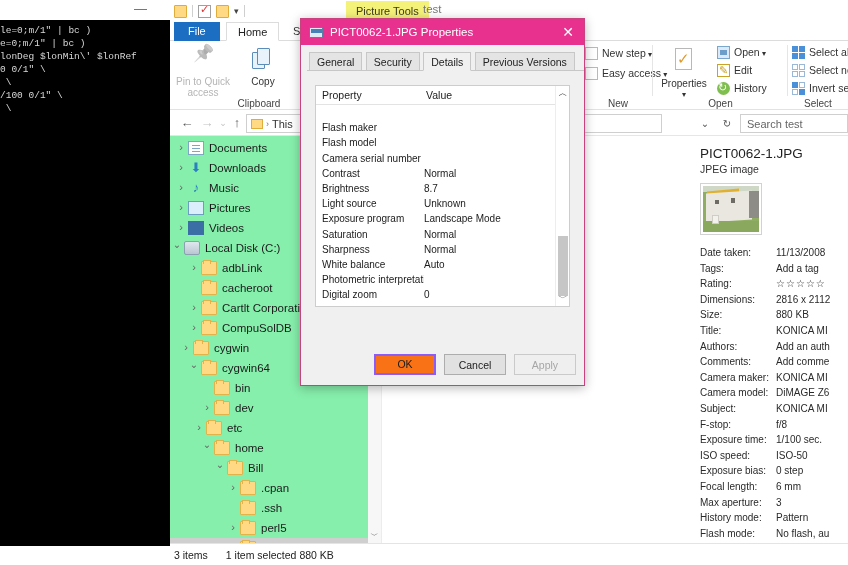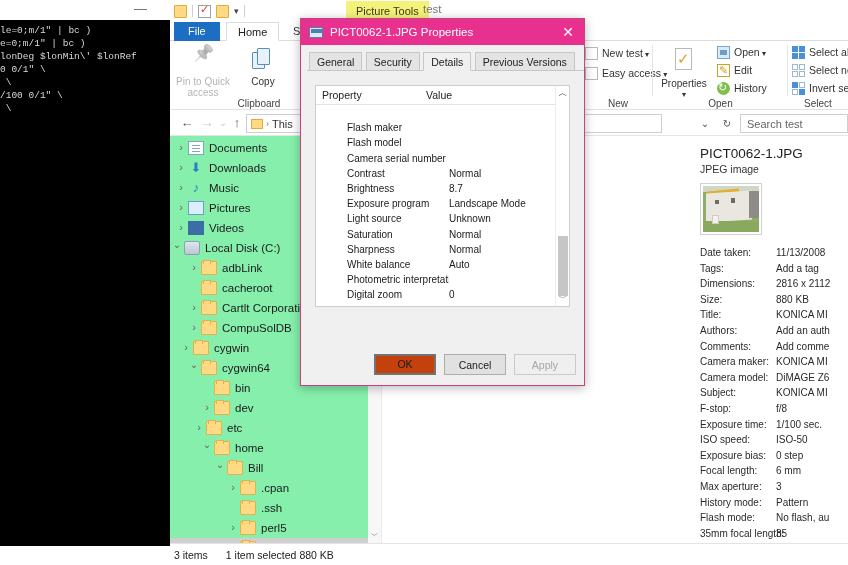--- a/index.html
+++ b/index.html
@@ -253,21 +253,21 @@
   .lb-scroll .thumb{ position:absolute; left:2px; width:10px; background:#c6c6c6; }
   .removelink{
     position:absolute; left:10px; bottom:8px; font-size:10px; color:#0a50a1;
     text-decoration:underline;
   }
   .dlg-btns{ position:absolute; right:8px; bottom:10px; display:flex; gap:8px; }
   .dbtn{
     width:62px; height:21px; line-height:20px; text-align:center; font-size:10.5px;
     background:#e1e1e1; border:1px solid #adadad; color:#1b1b1b;
   }
-  .dbtn.def{ border:2px solid #737373; background:#c2410c; line-height:17px; }
+  .dbtn.def{ border:2px solid #8b5cf6; background:#f97316; line-height:17px; }
   .dbtn.dis{ color:#a6a6a6; border-color:#cacaca; background:#efefef; }
 </style>
 </head>
 <body>
 
 <div id="root">
 
   <div class="terminal">
     <div class="term-white-top"></div>
     <div class="min-btn">
@@ -358,21 +358,21 @@
         </div>
         <div class="glabel">Clipboard</div>
         <div class="vsep"></div>
       </div>
 
       <div class="rgroup" style="left:178px;width:235px;"></div>
 
       <div class="rgroup" style="left:413px;width:70px;">
         <div class="smallbtn" style="left:2px; top:4px;">
           <span class="si ico-newitem"></span>
-          <span>New test</span><span style="font-size:8px;">&nbsp;▾</span>
+          <span>New step</span><span style="font-size:8px;">&nbsp;▾</span>
         </div>
         <div class="smallbtn" style="left:2px; top:24px;">
           <span class="si ico-newitem"></span>
           <span>Easy access</span><span style="font-size:8px;">&nbsp;▾</span>
         </div>
         <div class="glabel">New</div>
         <div class="vsep"></div>
       </div>
 
       <div class="rgroup" style="left:483px;width:135px;">
@@ -600,20 +600,24 @@
       <div id="dp-rows">
           <div class="dp-row">
             <span class="k">Date taken:</span>
             <span class="v">11/13/2008 </span>
           </div>
           <div class="dp-row">
             <span class="k">Tags:</span>
             <span class="v">Add a tag</span>
           </div>
           <div class="dp-row">
+            <span class="k">Rating:</span>
+            <span class="v stars">☆☆☆☆☆</span>
+          </div>
+          <div class="dp-row">
             <span class="k">Dimensions:</span>
             <span class="v">2816 x 2112</span>
           </div>
           <div class="dp-row">
             <span class="k">Size:</span>
             <span class="v">880 KB</span>
           </div>
           <div class="dp-row">
             <span class="k">Title:</span>
             <span class="v">KONICA MI</span>
@@ -696,21 +700,21 @@
       <span class="dtab active">Details</span>
       <span class="dtab">Previous Versions</span>
     </div>
 
     <div class="dlg-body">
       <div class="listbox">
         <div class="lb-head">
           <div class="c1">Property</div>
           <div class="c2">Value</div>
         </div>
-        <div id="prop-rows" style="position:relative;margin-left:25px;">
+        <div id="prop-rows" style="position:relative;">
             <div class="prow">
               <div class="c1" style="opacity: 0.35;"></div>
               <div class="c2" style="opacity: 0.35;"></div>
             </div>
             <div class="prow">
               <div class="c1">Flash maker</div>
               <div class="c2"></div>
             </div>
             <div class="prow">
               <div class="c1">Flash model</div>
@@ -722,26 +726,26 @@
             </div>
             <div class="prow">
               <div class="c1">Contrast</div>
               <div class="c2">Normal</div>
             </div>
             <div class="prow">
               <div class="c1">Brightness</div>
               <div class="c2">8.7</div>
             </div>
             <div class="prow">
+              <div class="c1">Light source</div>
+              <div class="c2">Unknown</div>
+            </div>
+            <div class="prow">
               <div class="c1">Exposure program</div>
               <div class="c2">Landscape Mode</div>
-            </div>
-            <div class="prow">
-              <div class="c1">Light source</div>
-              <div class="c2">Unknown</div>
             </div>
             <div class="prow">
               <div class="c1">Saturation</div>
               <div class="c2">Normal</div>
             </div>
             <div class="prow">
               <div class="c1">Sharpness</div>
               <div class="c2">Normal</div>
             </div>
             <div class="prow">

